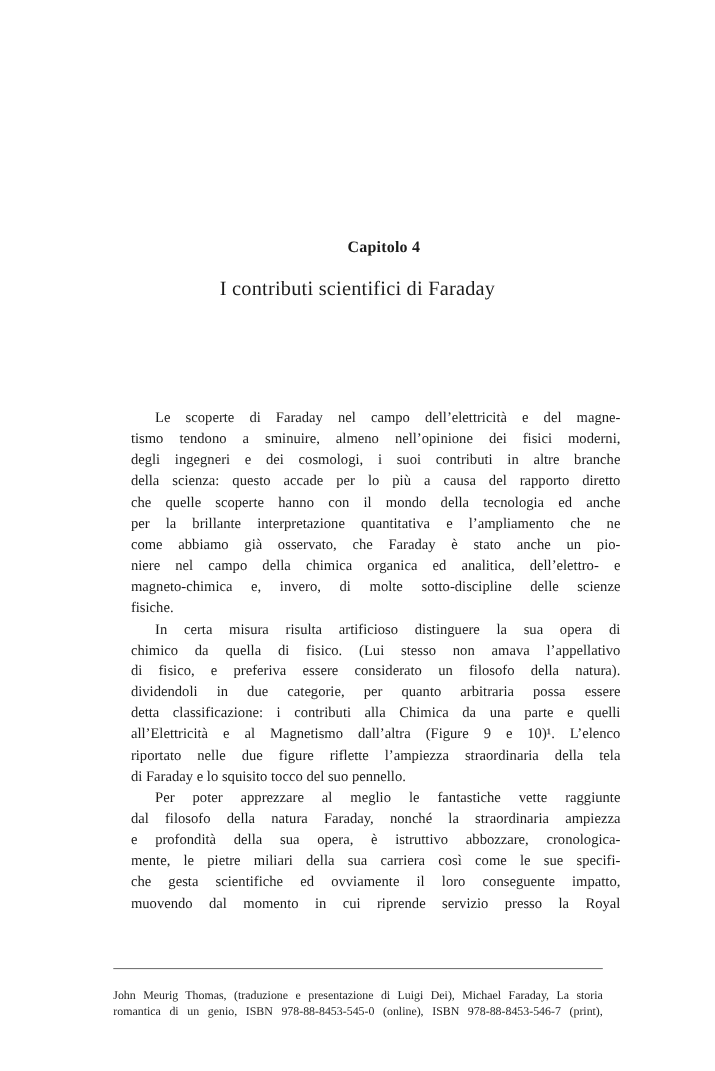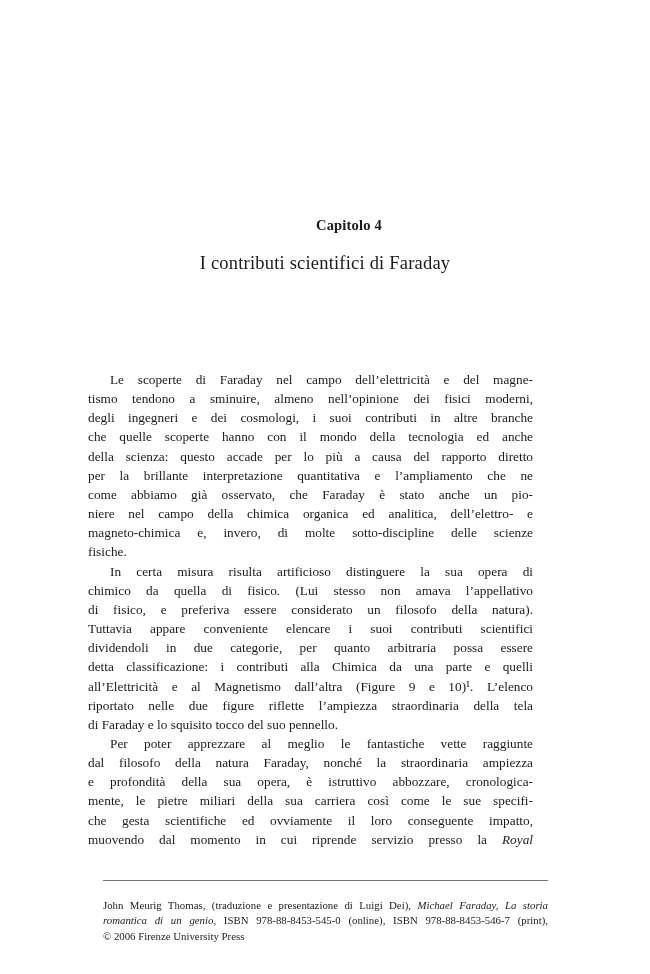--- a/index.html
+++ b/index.html
@@ -35,38 +35,38 @@
     width: 100%;
     text-align: center;
     font-size: 18.5px;
     font-weight: 400;
     letter-spacing: 0.2px;
   }
 
   .body-text {
     position: absolute;
     top: 370px;
-    left: 88px;
+    left: 119px;
     width: 445px;
     font-size: 13.3px;
     line-height: 19.15px;
   }
 
   .line {
     text-align: justify;
     text-align-last: justify;
   }
   .line.no-justify {
     text-align-last: left;
   }
   .para .line:first-child {
     text-indent: 22px;
   }
 
-  .it { font-style: italic; }
+  .it { }
 
   .footer-divider {
     position: absolute;
     top: 880px;
     left: 103px;
     width: 445px;
     border-top: 1px solid #777;
   }
 
   .footer {
@@ -85,33 +85,32 @@
 <div class="page">
   <div class="chapter-label">Capitolo 4</div>
 
   <h1 class="page-title">I contributi scientifici di Faraday</h1>
 
   <div class="body-text">
       <div class="para">
         <div class="line"><span>Le scoperte di Faraday nel campo dell’elettricità e del magne-</span></div>
         <div class="line"><span>tismo tendono a sminuire, almeno nell’opinione dei fisici moderni,</span></div>
         <div class="line"><span>degli ingegneri e dei cosmologi, i suoi contributi in altre branche</span></div>
+        <div class="line"><span>della scienza: questo accade per lo più a causa del rapporto diretto</span></div>
         <div class="line"><span>che quelle scoperte hanno con il mondo della tecnologia ed anche</span></div>
-        <div class="line"><span>della scienza: questo accade per lo più a causa del rapporto diretto</span></div>
         <div class="line"><span>per la brillante interpretazione quantitativa e l’ampliamento che ne</span></div>
         <div class="line"><span>come abbiamo già osservato, che Faraday è stato anche un pio-</span></div>
         <div class="line"><span>niere nel campo della chimica organica ed analitica, dell’elettro- e</span></div>
         <div class="line"><span>magneto-chimica e, invero, di molte sotto-discipline delle scienze</span></div>
         <div class="line no-justify"><span>fisiche.</span></div>
       </div>
       <div class="para">
         <div class="line"><span>In certa misura risulta artificioso distinguere la sua opera di</span></div>
         <div class="line"><span>chimico da quella di fisico. (Lui stesso non amava l’appellativo</span></div>
         <div class="line"><span>di fisico, e preferiva essere considerato un filosofo della natura).</span></div>
-        <div class="line"><span>Tuttavia appare conveniente elencare i suoi contributi scientifici</span></div>
         <div class="line"><span>dividendoli in due categorie, per quanto arbitraria possa essere</span></div>
         <div class="line"><span>detta classificazione: i contributi alla Chimica da una parte e quelli</span></div>
         <div class="line"><span>all’Elettricità e al Magnetismo dall’altra (Figure 9 e 10)¹. L’elenco</span></div>
         <div class="line"><span>riportato nelle due figure riflette l’ampiezza straordinaria della tela</span></div>
         <div class="line no-justify"><span>di Faraday e lo squisito tocco del suo pennello.</span></div>
       </div>
       <div class="para">
         <div class="line"><span>Per poter apprezzare al meglio le fantastiche vette raggiunte</span></div>
         <div class="line"><span>dal filosofo della natura Faraday, nonché la straordinaria ampiezza</span></div>
         <div class="line"><span>e profondità della sua opera, è istruttivo abbozzare, cronologica-</span></div>
@@ -119,15 +118,14 @@
         <div class="line"><span>che gesta scientifiche ed ovviamente il loro conseguente impatto,</span></div>
         <div class="line"><span>muovendo dal momento in cui riprende servizio presso la </span><span class="it">Royal</span></div>
       </div>
     </div>
 
   <div class="footer-divider"></div>
 
   <div class="footer">
       <div class="line"><span>John Meurig Thomas, (traduzione e presentazione di Luigi Dei), </span><span class="it">Michael Faraday, La storia</span></div>
       <div class="line"><span class="it">romantica di un genio</span><span>, ISBN 978-88-8453-545-0 (online), ISBN 978-88-8453-546-7 (print),</span></div>
-      <div class="line no-justify"><span>© 2006 Firenze University Press</span></div>
     </div>
 </div>
 
 </body></html>

